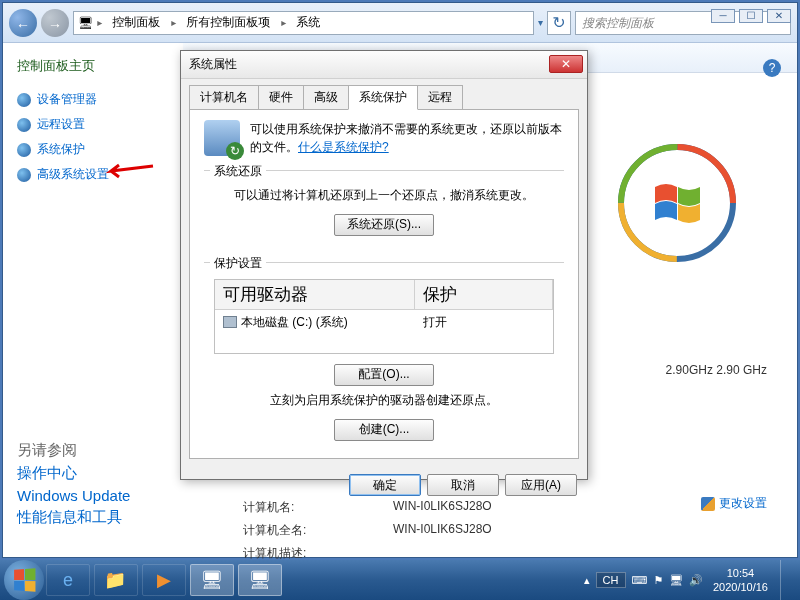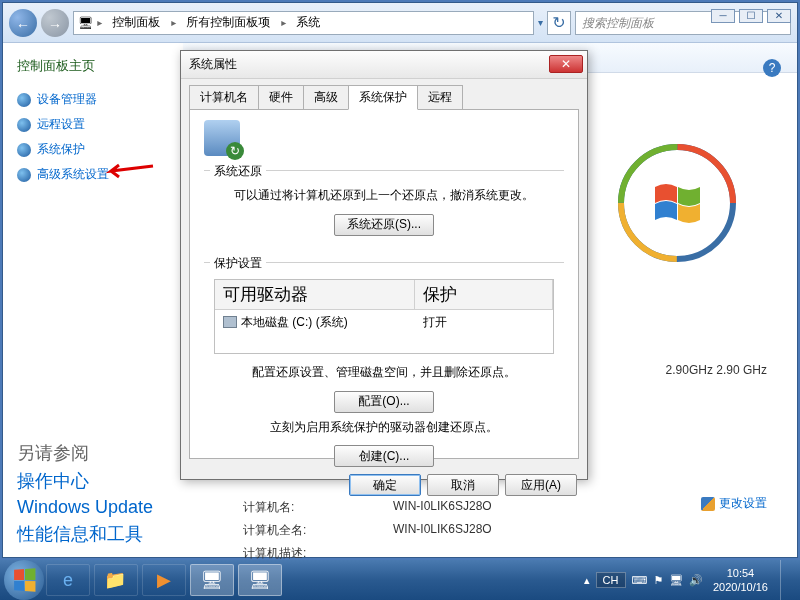--- a/index.html
+++ b/index.html
@@ -17,21 +17,21 @@
   .addr .seg { padding: 0 6px; border-right: 1px solid transparent; }
   .addr .arrow { color: #666; font-size: 10px; }
   .refresh { width: 24px; height: 24px; border: 1px solid #9ab; background: #fff; display: flex; align-items: center; justify-content: center; color: #3a6ea5; }
   .search { width: 216px; height: 24px; background: #fff; border: 1px solid #9ab; padding: 0 6px; font-size: 12px; color: #888; font-style: italic; line-height: 22px; }
   
   .body { display: flex; height: calc(100% - 40px); }
   .sidebar { width: 180px; background: #fff; padding: 14px 8px; font-size: 12px; }
   .sidebar .hdr { color: #1a5a1a; font-size: 13px; margin-bottom: 12px; margin-left: 6px; }
   .sidebar .link { display: flex; align-items: center; gap: 6px; padding: 4px 6px; color: #0066cc; cursor: pointer; }
   .sidebar .link .dot { width: 14px; height: 14px; background: radial-gradient(circle at 35% 35%, #7ec0ee, #1e5a9e); border-radius: 50%; display: flex; align-items: center; justify-content: center; color: #fff; font-size: 9px; }
-  .sidebar .sub { color: #666; font-size: 18px; margin: 4px 6px; }
+  .sidebar .sub { color: #666; font-size: 15px; margin: 4px 6px; }
   
   .arrow1 { position: absolute; left: 105px; top: 162px; width: 50px; height: 18px; }
   .arrow2 { position: absolute; left: 522px; top: 338px; width: 50px; height: 30px; }
   
   .main { flex: 1; background: #fff; padding: 10px 20px; font-size: 12px; }
   .topbar { height: 30px; background: linear-gradient(#f7fbff, #e8f0fa); border-bottom: 1px solid #d0dae8; margin: -10px -20px 10px -20px; }
   .help { position: absolute; right: 16px; top: 56px; width: 18px; height: 18px; border-radius: 50%; background: #3a7ac0; color: #fff; text-align: center; font-size: 12px; line-height: 18px; }
   
   .info-row { display: flex; margin: 6px 0; font-size: 12px; }
   .info-label { width: 150px; color: #333; }
@@ -199,20 +199,21 @@
   <div class="tabs">
     <div class="tab">计算机名</div>
     <div class="tab">硬件</div>
     <div class="tab">高级</div>
     <div class="tab active">系统保护</div>
     <div class="tab">远程</div>
   </div>
   <div class="tabpanel">
     <div class="intro">
       <div class="icon"></div>
+      <div class="txt"><span>可以使用系统保护来撤消不需要的系统更改，还原以前版本的文件。</span><a>什么是系统保护?</a></div>
     </div>
 
     <div class="group" style="border:none;border-top:1px solid #d0d0d0;border-radius:0;">
       <div class="group-title">系统还原</div>
       <div class="row">
         <div class="txt">可以通过将计算机还原到上一个还原点，撤消系统更改。</div>
         <button class="btn">系统还原(S)...</button>
       </div>
     </div>
 
@@ -226,21 +227,20 @@
         <div class="tr">
           <div class="col1">
               <span class="disk"></span>
               <span>本地磁盘 (C:) (系统)</span>
             </div>
           <div class="col2">打开</div>
         </div>
         <div style="height:18px;"></div>
       </div>
       <div class="row">
-        <div class="txt">配置还原设置、管理磁盘空间，并且删除还原点。</div>
         <button class="btn">配置(O)...</button>
       </div>
       <div class="row">
         <div class="txt">立刻为启用系统保护的驱动器创建还原点。</div>
         <button class="btn">创建(C)...</button>
       </div>
     </div>
   </div>
   <div class="dlg-buttons">
     <button class="btn primary">确定</button>

